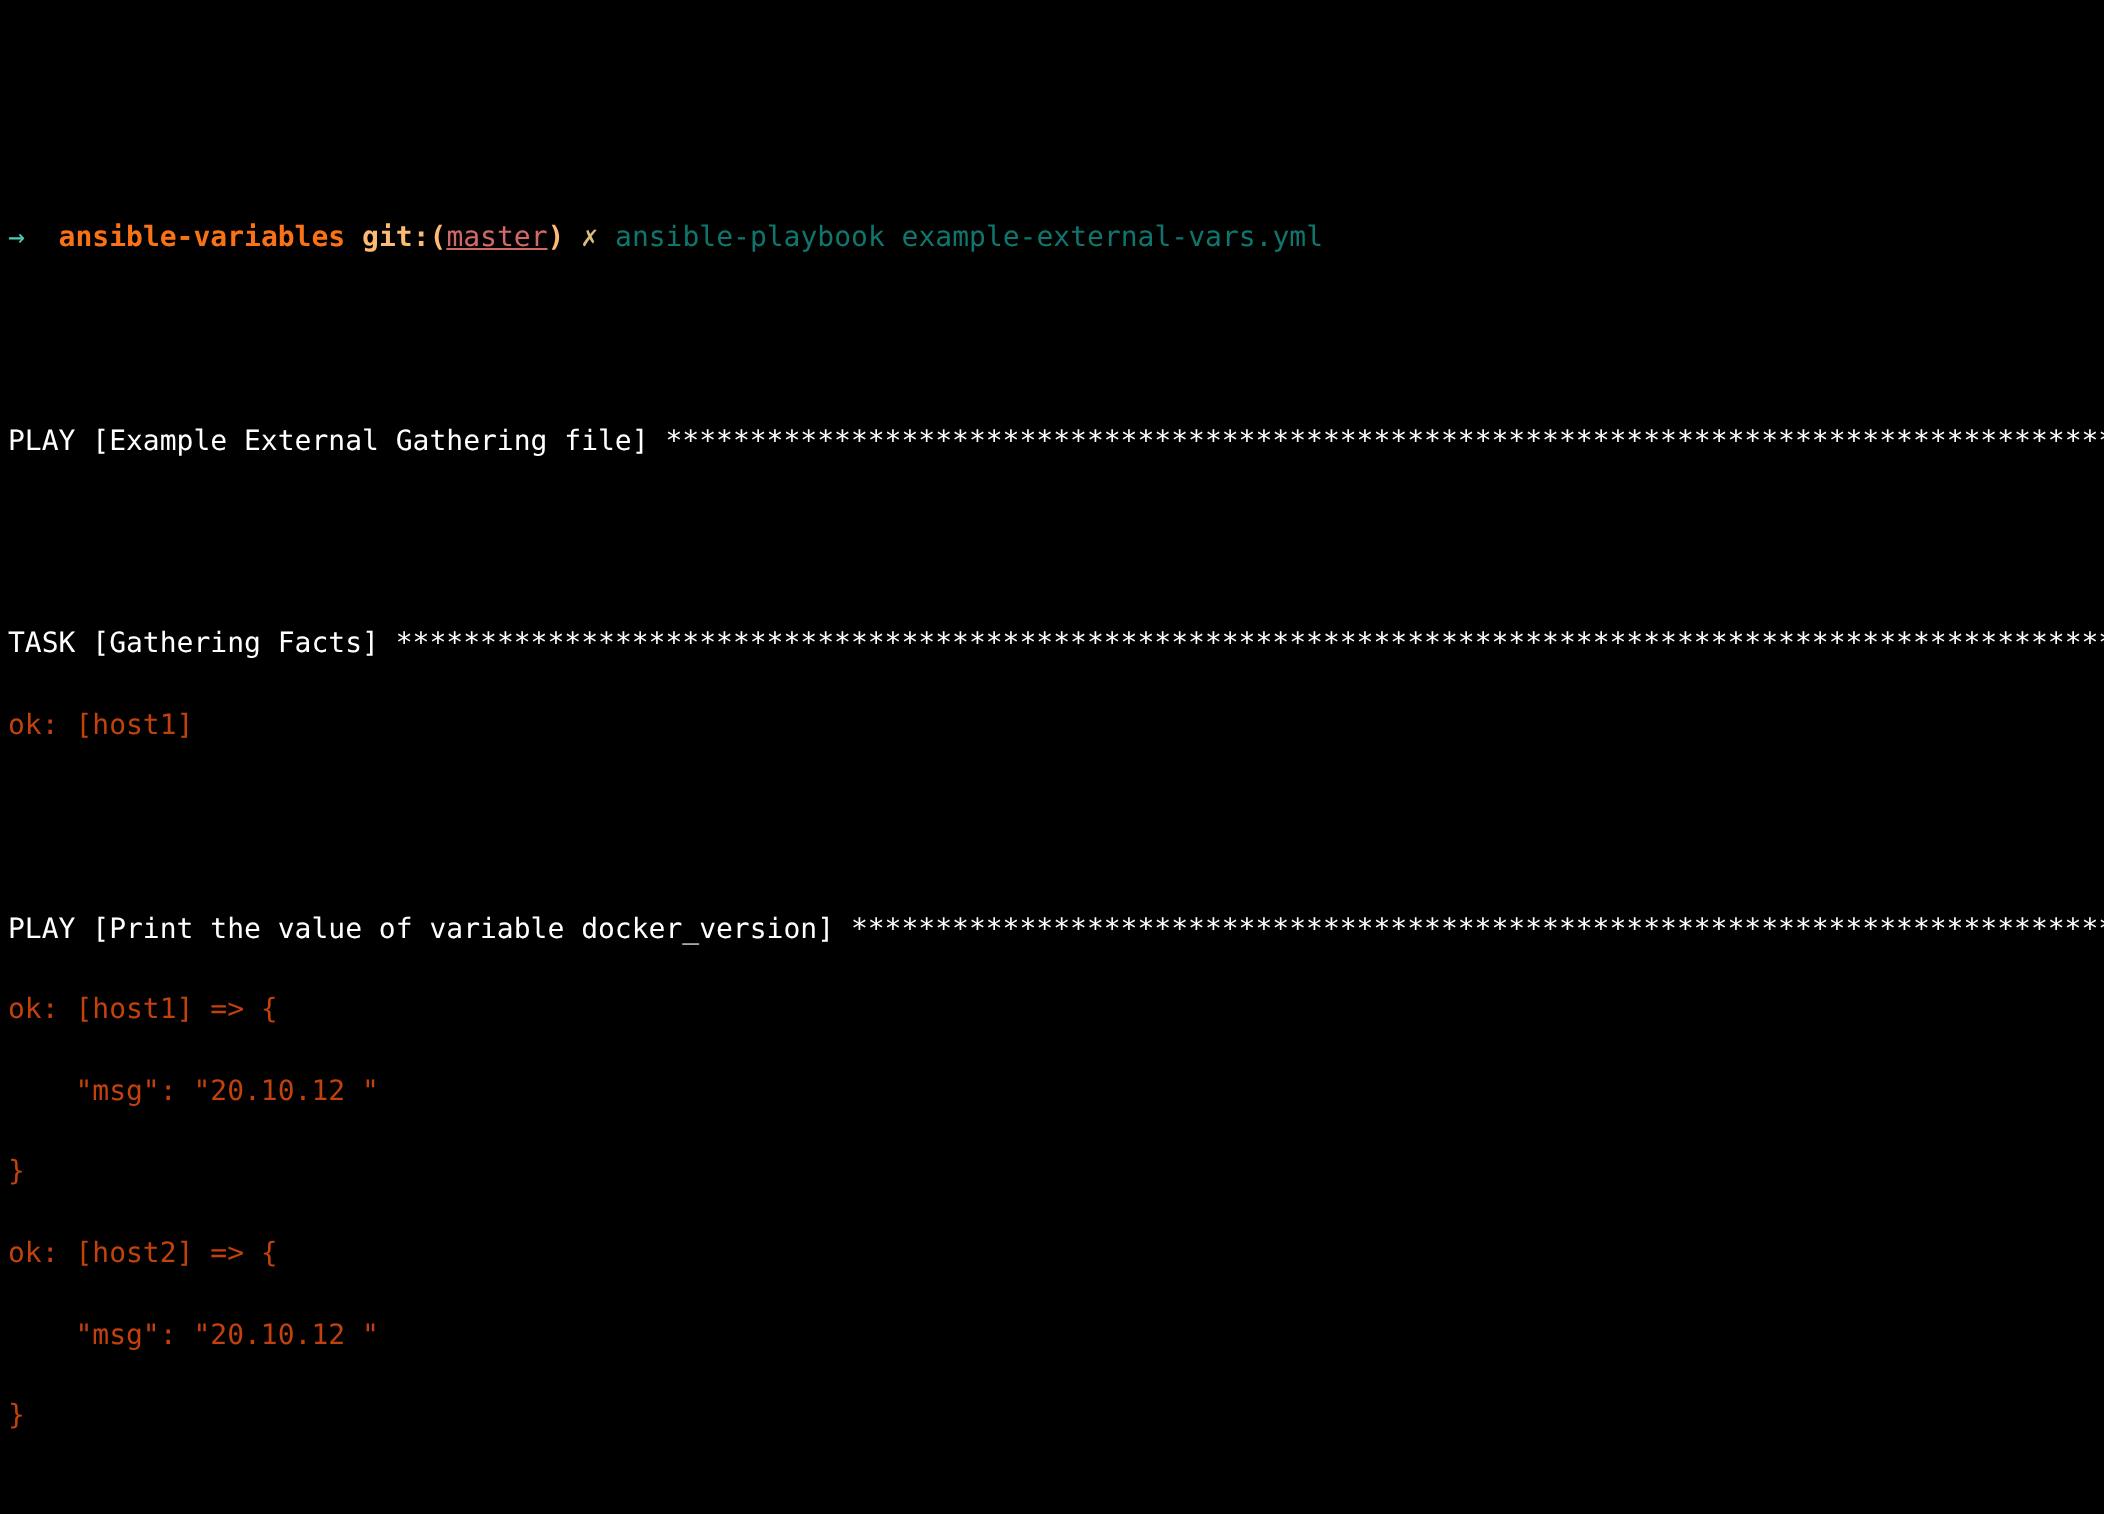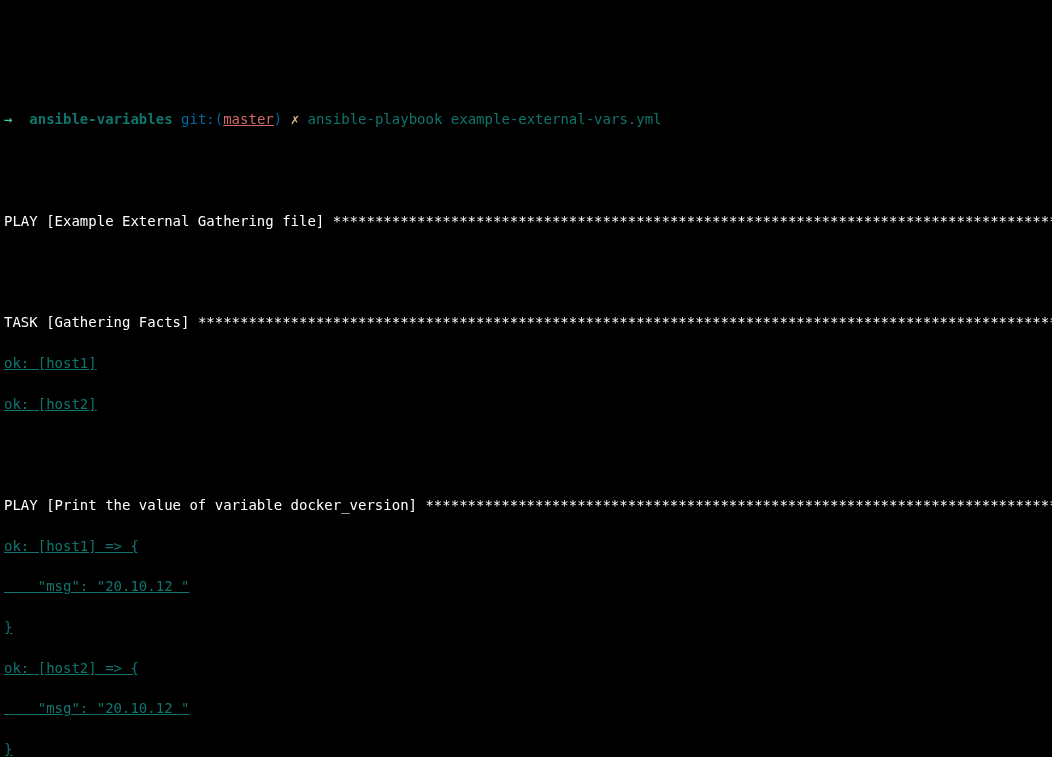--- a/index.html
+++ b/index.html
@@ -15,42 +15,42 @@
       line-height: 1.45;
       padding: 8px 4px;
       width: 1052px;
       overflow-x: hidden;
       white-space: pre;
     }
     .arrow {
       color: #4ec9b0;
     }
     .dir {
-      color: #0f766e;
+      color: #f97316;
       font-weight: bold;
     }
     .git-prefix {
-      color: #0369a1;
+      color: #fdba74;
+      font-weight: bold;
     }
     .branch {
       color: #d16969;
       text-decoration: underline;
     }
     .x-mark {
       color: #d7ba7d;
     }
     .cmd {
       color: #0f766e;
     }
     .white {
       color: #ffffff;
     }
     .ok-green {
-      color: #0f766e;
-      text-decoration: underline;
+      color: #c2410c;
     }
     .row {
       display: block;
     }
     .spacer {
       height: 1.45em;
     }
     .fill-stars {
       color: #ffffff;
     }
@@ -62,21 +62,20 @@
 
 <div>
 <div class="row"><span class="arrow">→</span>  <span class="dir">ansible-variables</span> <span class="git-prefix">git:(</span><span class="branch">master</span><span class="git-prefix">)</span> <span class="x-mark">✗</span> <span class="cmd">ansible-playbook example-external-vars.yml</span></div>
 <div class="spacer"></div>
 
 <div class="row white"><span>PLAY [Example External Gathering file] </span><span class="fill-stars">**************************************************************************************</span></div>
 <div class="spacer"></div>
 
 <div class="row white"><span>TASK [Gathering Facts] </span><span class="fill-stars">******************************************************************************************************</span></div>
 <div class="row ok-green">ok: [host1]</div>
-<div class="row ok-green">ok: [host2]</div>
 <div class="spacer"></div>
 
 <div class="row white"><span>PLAY [Print the value of variable docker_version] </span><span class="fill-stars">***************************************************************************</span></div>
 <div class="row ok-green">ok: [host1] =&gt; {</div>
 <div class="row ok-green"><span>    "msg": </span><span>"20.10.12 "</span></div>
 <div class="row ok-green">}</div>
 <div class="row ok-green">ok: [host2] =&gt; {</div>
 <div class="row ok-green"><span>    "msg": </span><span>"20.10.12 "</span></div>
 <div class="row ok-green">}</div>
 

